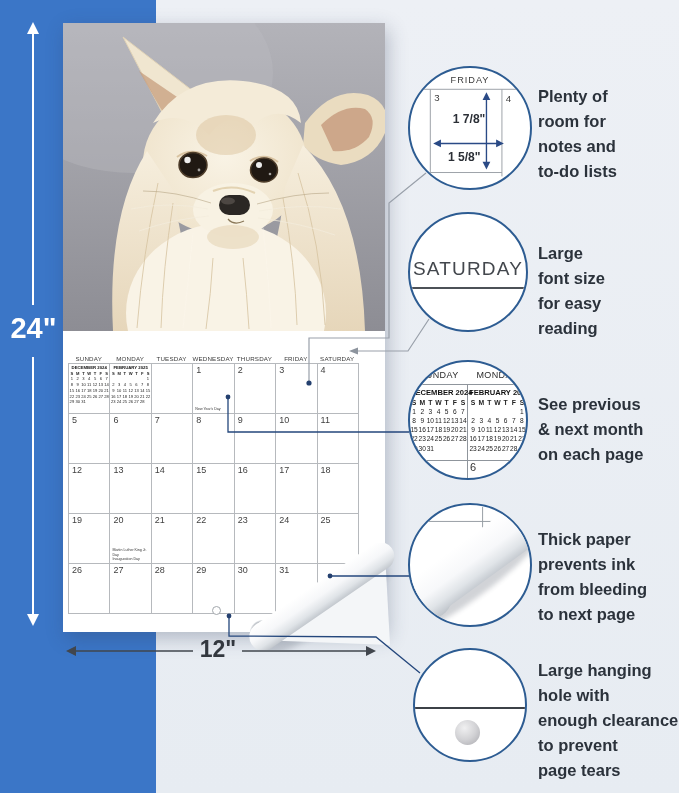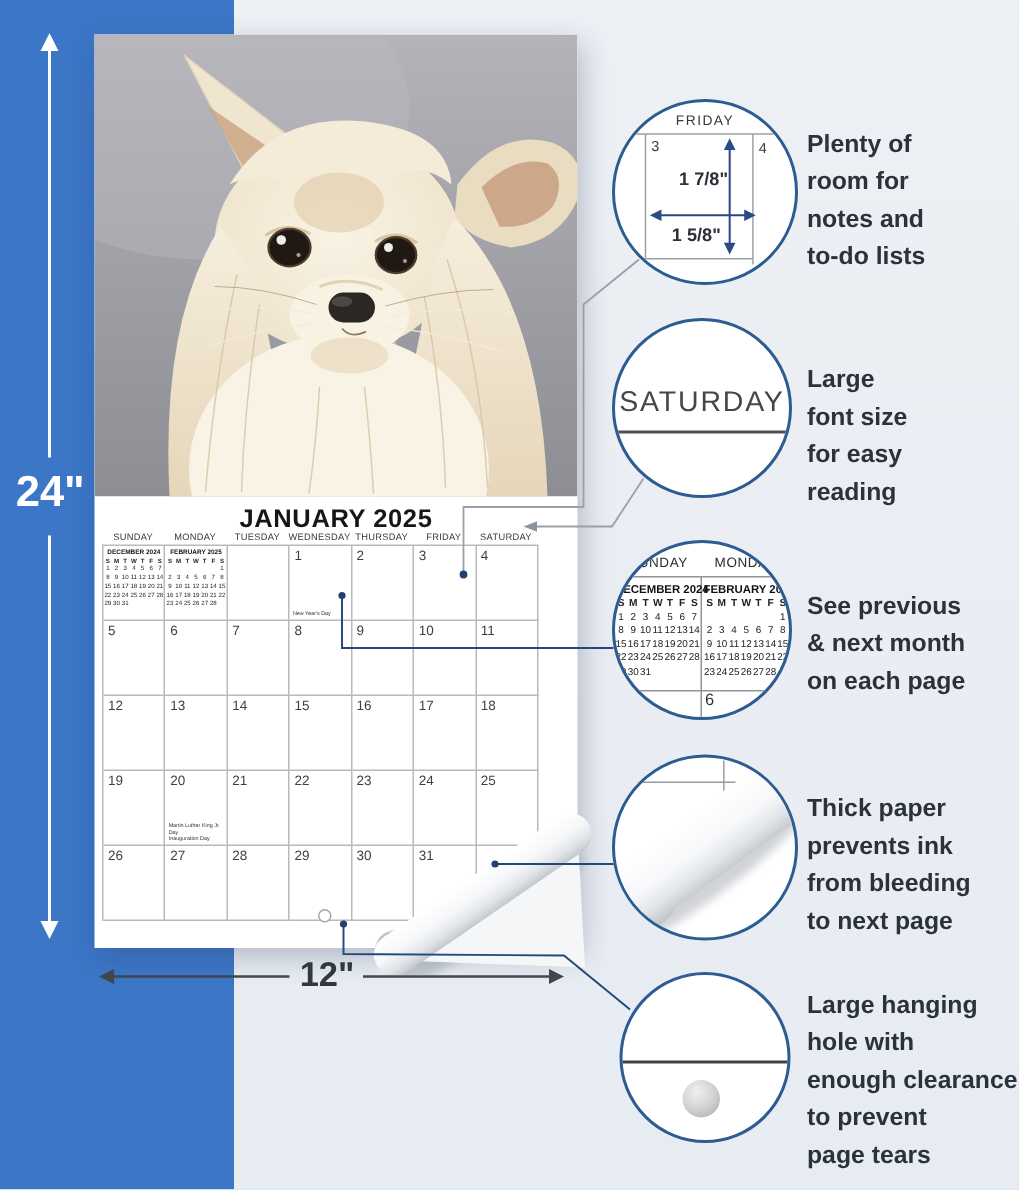--- a/index.html
+++ b/index.html
@@ -143,21 +143,20 @@
           <path d="M146 193 Q110 196 76 208"></path>
         <path d="M196 188 Q240 180 278 186"></path>
           <path d="M195 195 Q238 200 272 212"></path>
       </g>
       <g fill="none" stroke="#b5a584" stroke-width="0.6">
         <path d="M148 180 Q112 168 80 168"></path>
           <path d="M194 181 Q232 170 266 170"></path>
       </g>
     </svg>
 
-    <div class="cal-title">JANUARY 2025</div>
     <div class="dow-row" id="dowRow">
         <div class="dow">SUNDAY</div>
         <div class="dow">MONDAY</div>
         <div class="dow">TUESDAY</div>
         <div class="dow">WEDNESDAY</div>
         <div class="dow">THURSDAY</div>
         <div class="dow">FRIDAY</div>
         <div class="dow">SATURDAY</div>
       </div>
     <div class="grid" id="calGrid">

